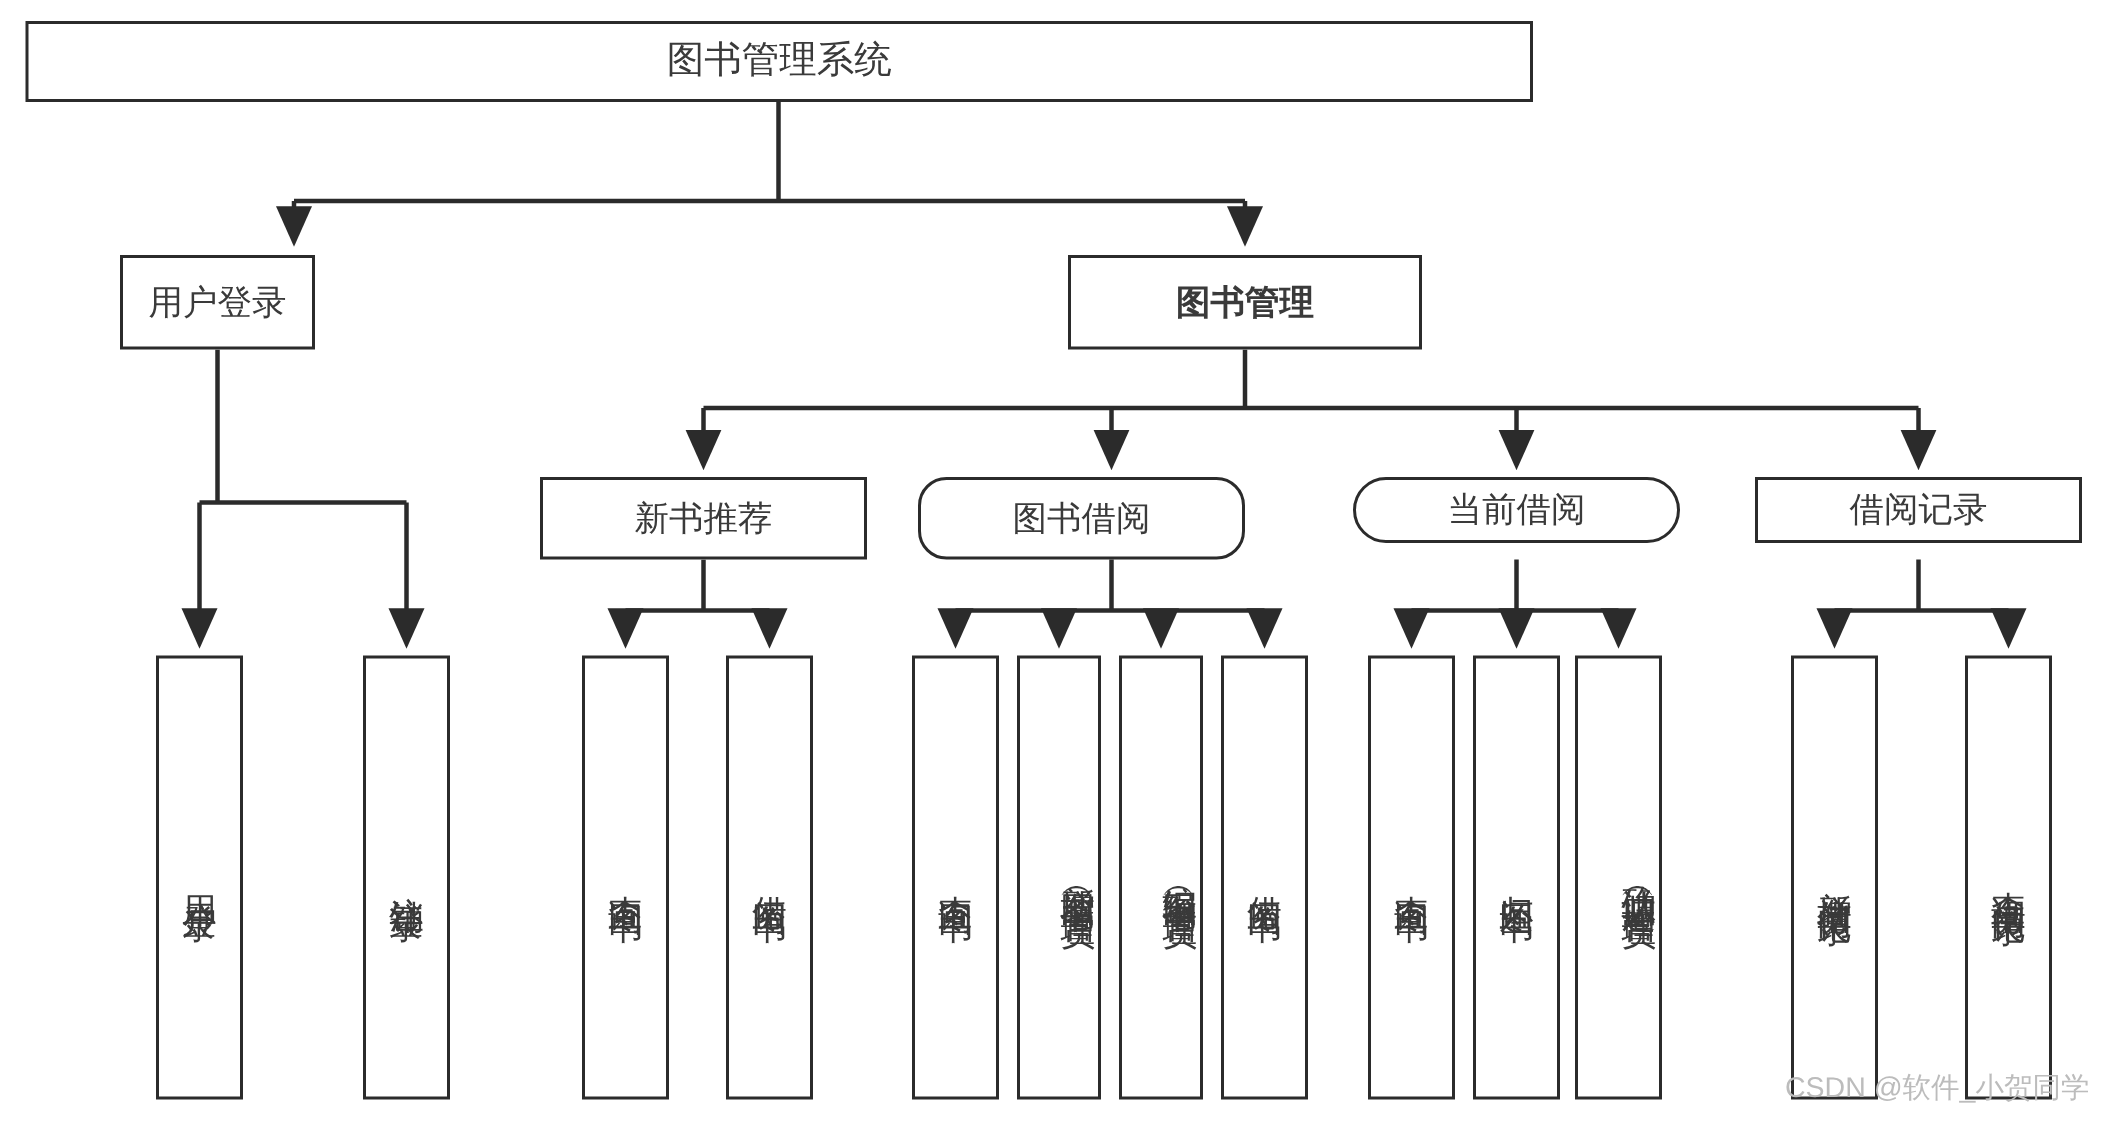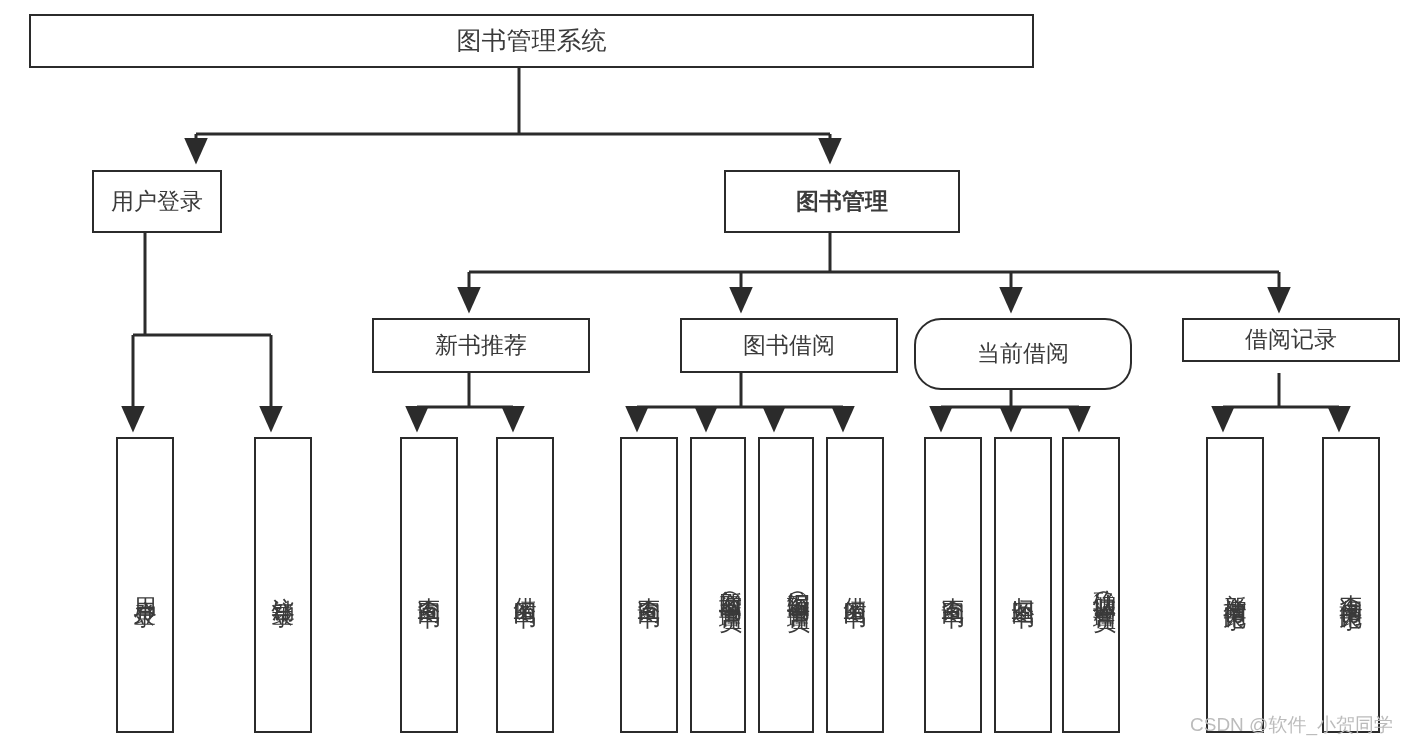--- a/index.html
+++ b/index.html
@@ -28,21 +28,20 @@
     box-sizing: border-box;
     border: 2.5px solid #2b2b2b;
     background: #ffffff;
     color: #3a3a3a;
     display: flex;
     align-items: center;
     justify-content: center;
     text-align: center;
     line-height: 1.18;
     z-index: 2;
-    margin-left: 12px;
   }
   .node.root {
     font-size: 25px;
   }
   .node.level2 {
     font-size: 23px;
   }
   .node.leaf {
     writing-mode: vertical-rl;
     text-orientation: upright;
@@ -119,22 +118,22 @@
       <path d="M1339,407 L1339,428" marker-end="url(#arrow)"></path>
     </g>
   </svg>
 
   <div class="node root" style="left: 17px; top: 14px; width: 1005px; height: 54px;">图书管理系统</div>
 
   <div class="node level2" style="left: 80px; top: 170px; width: 130px; height: 63px;">用户登录</div>
   <div class="node level2" style="left: 712px; top: 170px; width: 236px; height: 63px; font-weight: bold;">图书管理</div>
 
   <div class="node level2" style="left: 360px; top: 318px; width: 218px; height: 55px;">新书推荐</div>
-  <div class="node level2" style="left: 668px; top: 318px; width: 218px; height: 55px;">图书借阅</div>
-  <div class="node level2" style="left: 902px; top: 318px; width: 218px; height: 72px; border-radius: 27px;">当前借阅</div>
+  <div class="node level2" style="left: 612px; top: 318px; width: 218px; height: 55px; border-radius: 19px;">图书借阅</div>
+  <div class="node level2" style="left: 902px; top: 318px; width: 218px; height: 44px; border-radius: 27px;">当前借阅</div>
   <div class="node level2" style="left: 1170px; top: 318px; width: 218px; height: 44px;">借阅记录</div>
 
   <div class="node leaf" style="left: 104px; top: 437px; width: 58px; height: 296px;">用户登录</div>
   <div class="node leaf" style="left: 242px; top: 437px; width: 58px; height: 296px;">注销登录</div>
   <div class="node leaf" style="left: 388px; top: 437px; width: 58px; height: 296px;">查询图书</div>
   <div class="node leaf" style="left: 484px; top: 437px; width: 58px; height: 296px;">借阅图书</div>
   <div class="node leaf" style="left: 608px; top: 437px; width: 58px; height: 296px;">查询图书</div>
   <div class="node leaf tall" style="left: 678px; top: 437px; width: 56px; height: 296px;">新增图书（管理员）</div>
   <div class="node leaf tall" style="left: 746px; top: 437px; width: 56px; height: 296px;">编辑图书（管理员）</div>
   <div class="node leaf" style="left: 814px; top: 437px; width: 58px; height: 296px;">借阅图书</div>

